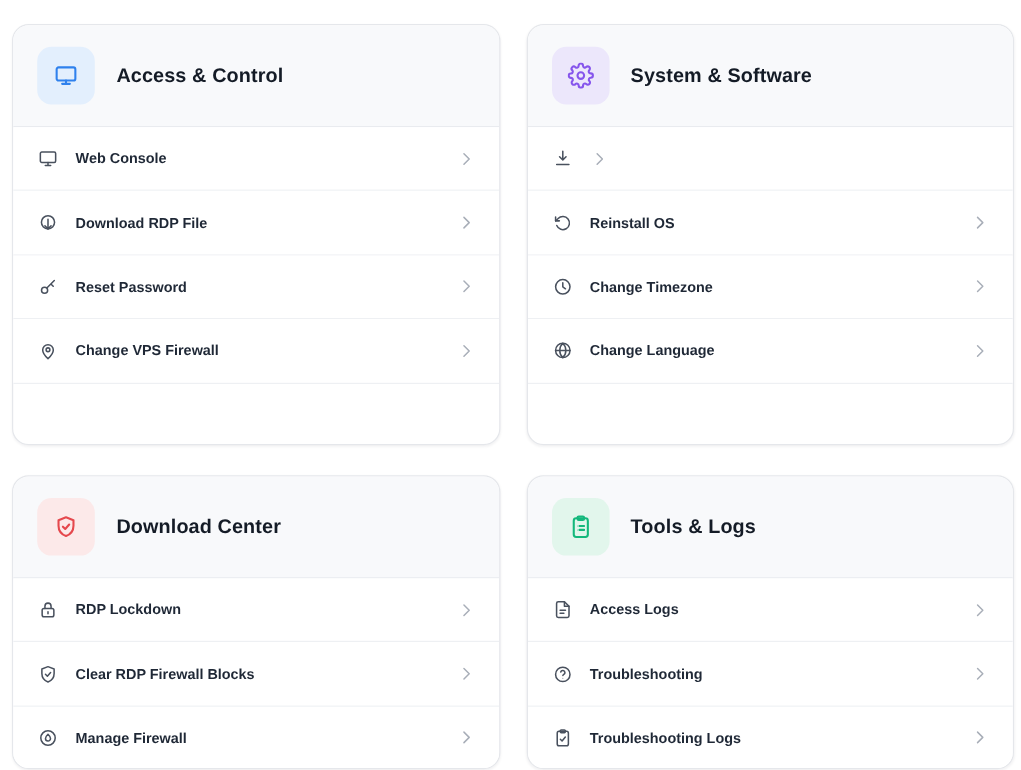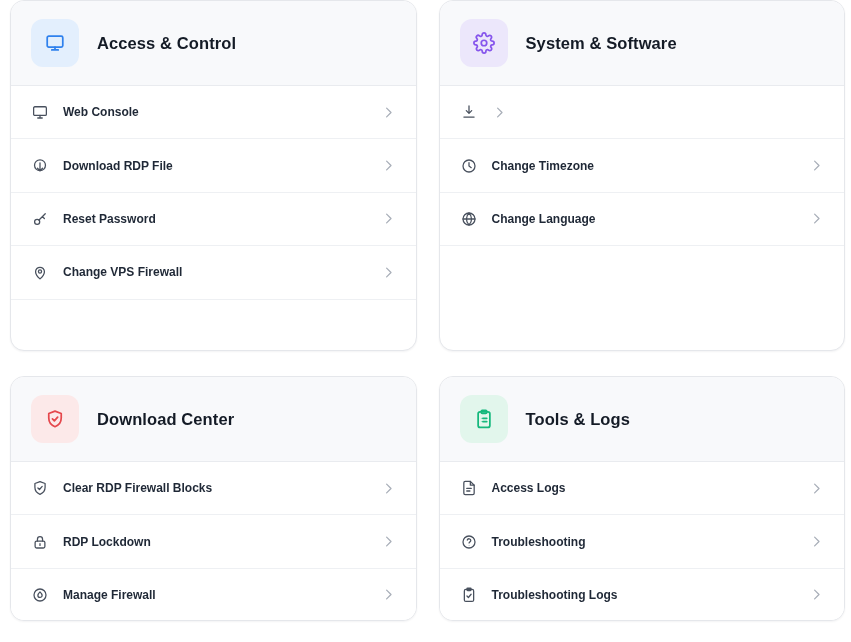--- a/index.html
+++ b/index.html
@@ -3,21 +3,21 @@
 <meta charset="utf-8">
 <style>
   * { box-sizing: border-box; }
   html,body { margin:0; padding:0; background:#ffffff; font-family:"Liberation Sans", sans-serif; }
   .wrap {
     width:851px; height:642px;
     display:grid;
     grid-template-columns:1fr 1fr;
     grid-template-rows:351px 245px;
     gap:25px 22px;
-    padding:0 6px 10px 10px;
+    padding:20px 6px 10px 10px;
   }
   .card {
     background:#ffffff;
     border:1px solid #e5e7eb;
     border-radius:14px;
     overflow:hidden;
     box-shadow:0 1px 2px rgba(16,24,40,.05);
     display:flex; flex-direction:column;
   }
   .card-head {
@@ -146,20 +146,34 @@
           </span>
         <span class="chev">
             <svg viewBox="0 0 24 24">
               <polyline points="9 5 16 12 9 19"></polyline>
             </svg>
           </span>
       </div>
       <div class="row">
         <span class="ricon">
             <svg viewBox="0 0 24 24">
+              <path d="M5.3 14.6a7.3 7.3 0 1 0 1.5-7.8L4 9.4"></path>
+              <polyline points="4 5.2 4 9.4 8.2 9.4"></polyline>
+            </svg>
+          </span>
+        <span class="rlabel">Reinstall OS</span>
+        <span class="chev">
+            <svg viewBox="0 0 24 24">
+              <polyline points="9 5 16 12 9 19"></polyline>
+            </svg>
+          </span>
+      </div>
+      <div class="row">
+        <span class="ricon">
+            <svg viewBox="0 0 24 24">
               <circle cx="12" cy="12" r="8"></circle>
               <path d="M12 7.6V12l3 2.2"></path>
             </svg>
           </span>
         <span class="rlabel">Change Timezone</span>
         <span class="chev">
             <svg viewBox="0 0 24 24">
               <polyline points="9 5 16 12 9 19"></polyline>
             </svg>
           </span>
@@ -188,39 +202,39 @@
             <path d="M12 3.4 18.8 6v5c0 4.6-2.9 7.9-6.8 9.4-3.9-1.5-6.8-4.8-6.8-9.4V6Z"></path>
             <polyline points="9.2 11.9 11.3 14 14.9 9.9"></polyline>
           </svg>
       </span>
       <h2 class="card-title">Download Center</h2>
     </header>
     <div class="rows">
       <div class="row">
         <span class="ricon">
             <svg viewBox="0 0 24 24">
+              <rect x="5.5" y="10.8" width="13" height="9.2" rx="2"></rect>
+              <path d="M8.6 10.8V8.2a3.4 3.4 0 0 1 6.8 0v2.6M12 14.3v2.2"></path>
+            </svg>
+          </span>
+        <span class="rlabel">RDP Lockdown</span>
+        <span class="chev">
+            <svg viewBox="0 0 24 24">
+              <polyline points="9 5 16 12 9 19"></polyline>
+            </svg>
+          </span>
+      </div>
+      <div class="row">
+        <span class="ricon">
+            <svg viewBox="0 0 24 24">
               <path d="M12 3.4 18.8 6v5c0 4.6-2.9 7.9-6.8 9.4-3.9-1.5-6.8-4.8-6.8-9.4V6Z"></path>
               <polyline points="9.2 11.9 11.3 14 14.9 9.9"></polyline>
             </svg>
           </span>
         <span class="rlabel">Clear RDP Firewall Blocks</span>
-        <span class="chev">
-            <svg viewBox="0 0 24 24">
-              <polyline points="9 5 16 12 9 19"></polyline>
-            </svg>
-          </span>
-      </div>
-      <div class="row">
-        <span class="ricon">
-            <svg viewBox="0 0 24 24">
-              <rect x="5.5" y="10.8" width="13" height="9.2" rx="2"></rect>
-              <path d="M8.6 10.8V8.2a3.4 3.4 0 0 1 6.8 0v2.6M12 14.3v2.2"></path>
-            </svg>
-          </span>
-        <span class="rlabel">RDP Lockdown</span>
         <span class="chev">
             <svg viewBox="0 0 24 24">
               <polyline points="9 5 16 12 9 19"></polyline>
             </svg>
           </span>
       </div>
       <div class="row">
         <span class="ricon">
             <svg viewBox="0 0 24 24">
               <circle cx="12" cy="12" r="8"></circle>

